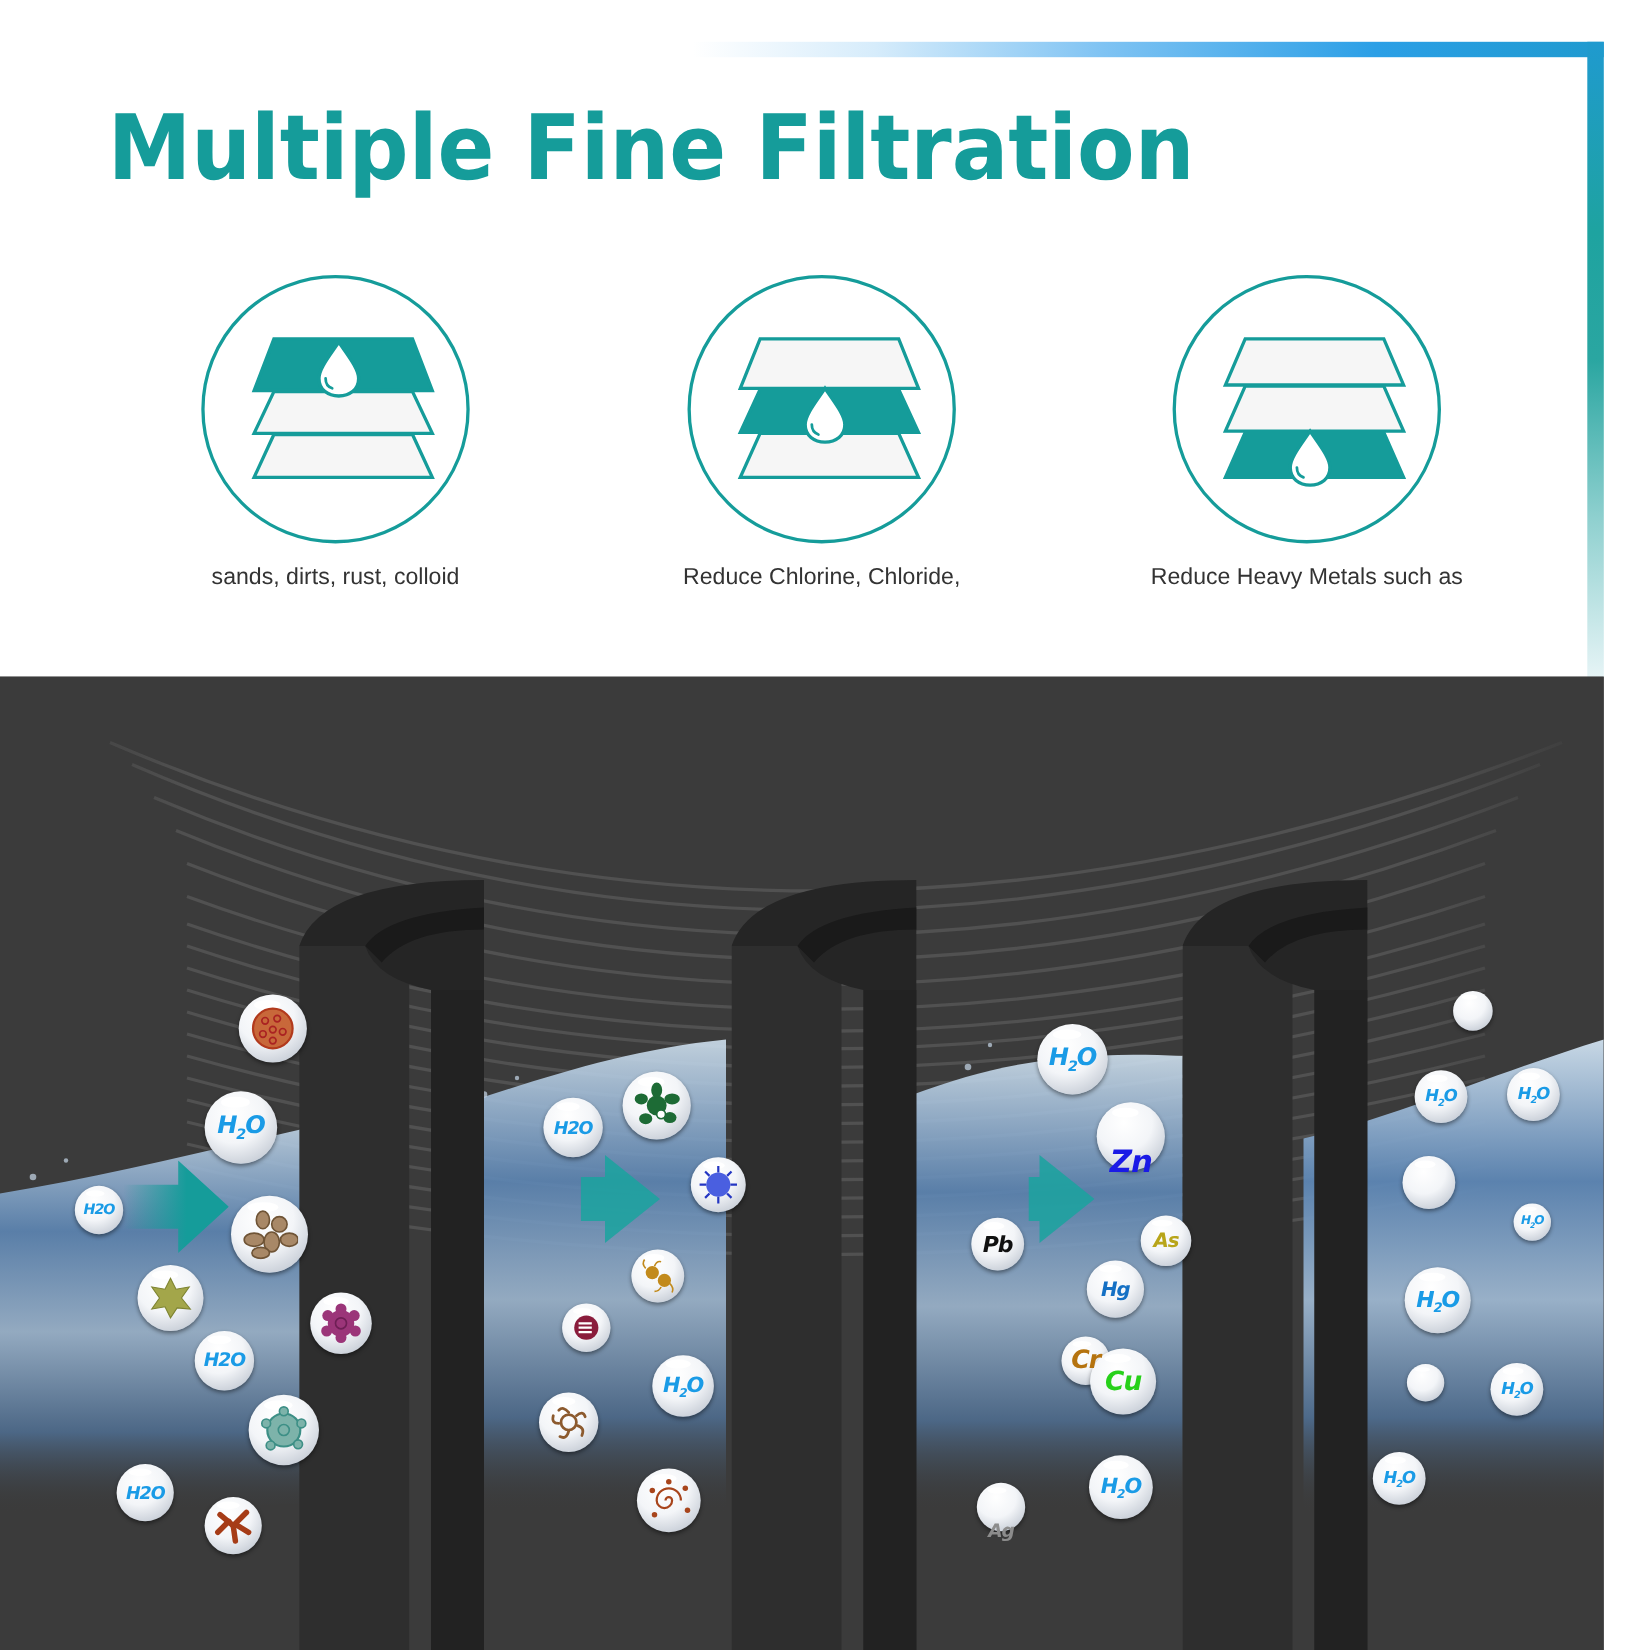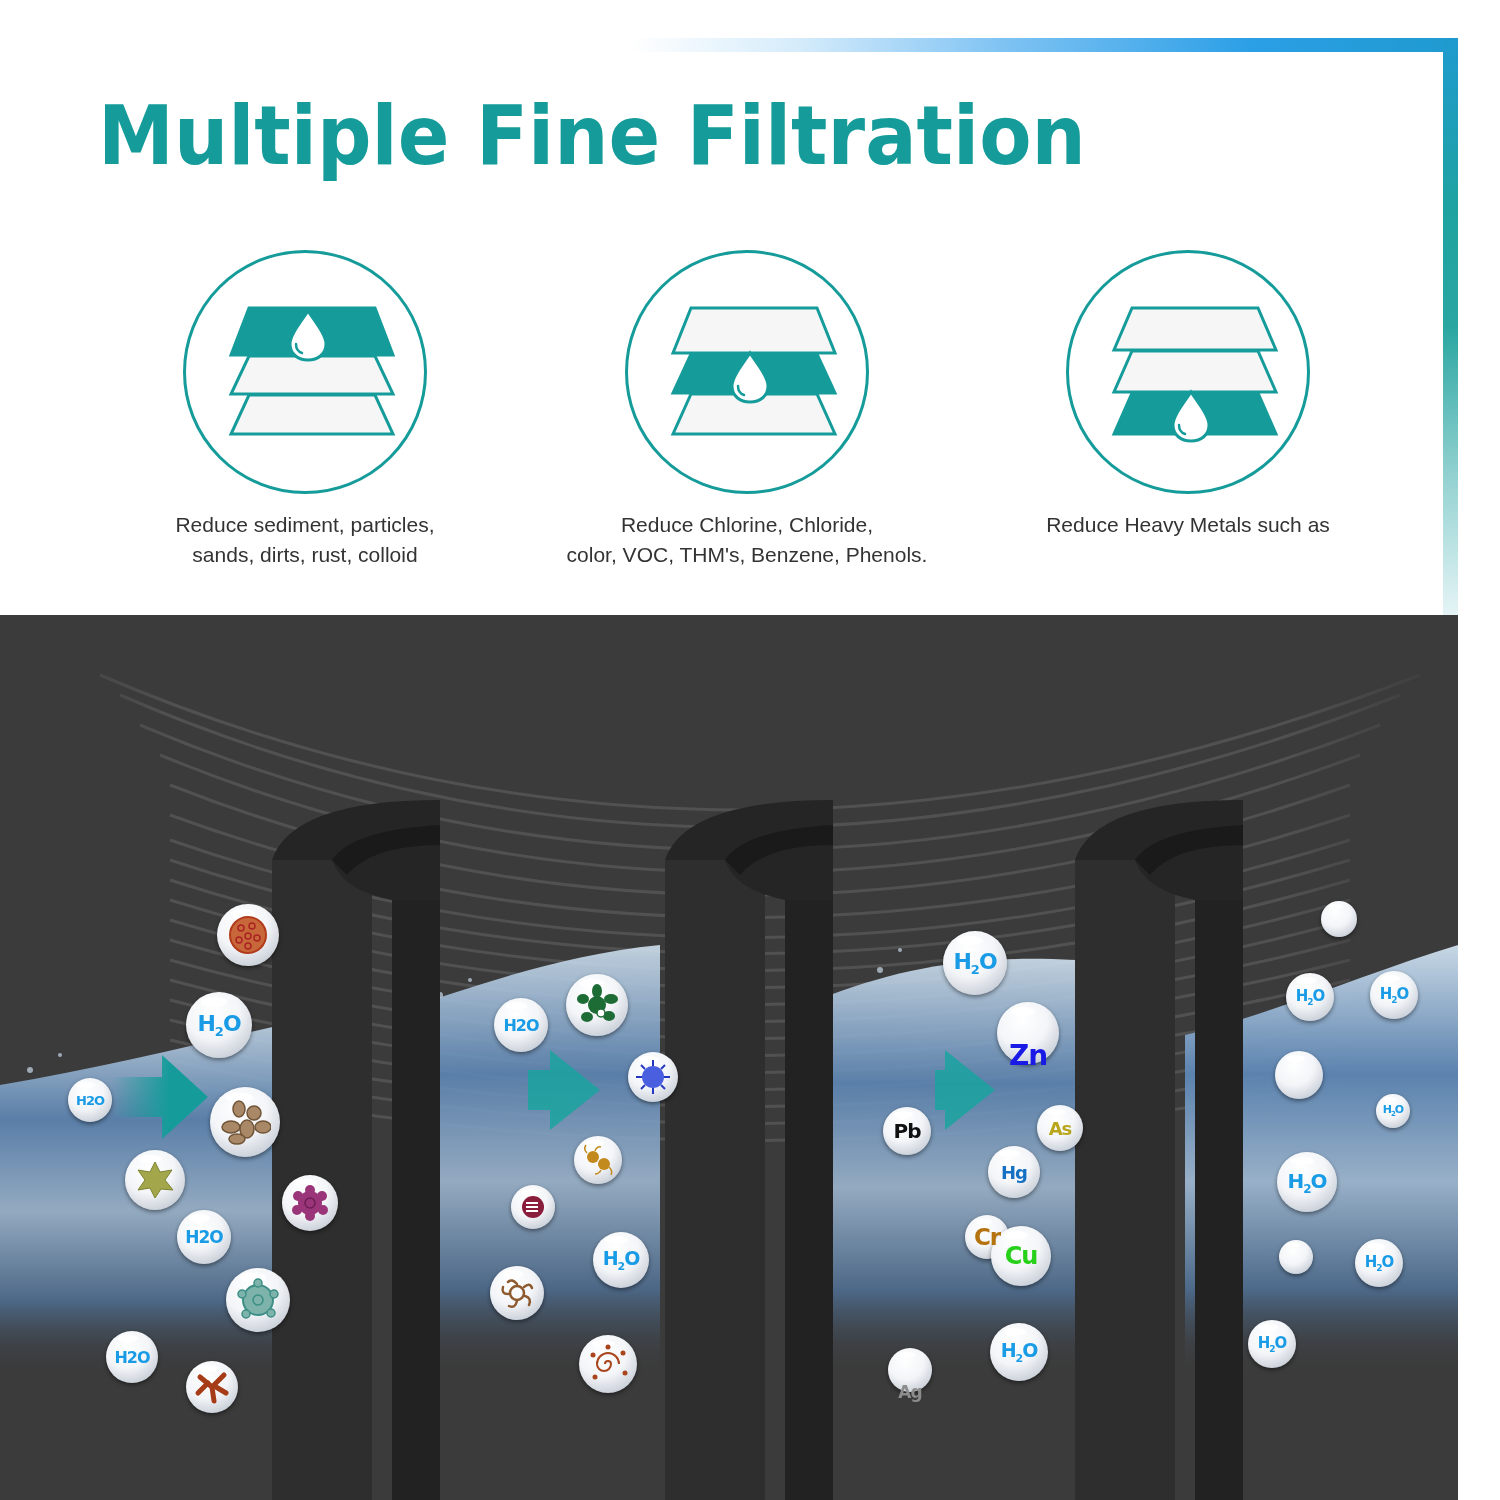--- a/index.html
+++ b/index.html
@@ -55,21 +55,21 @@
     position: absolute; border-radius: 50%;
     background: radial-gradient(circle at 40% 30%, #ffffff 0%, #f3f5f8 45%, #c9cfd8 80%, #9ea6b1 100%);
     box-shadow: 0 2px 4px rgba(0,0,0,0.45);
     display: flex; align-items: center; justify-content: center;
     font-family: "DejaVu Sans", sans-serif; font-weight: bold;
   }
   .bubble::before {
     content: ""; position: absolute; left: 22%; top: 8%; width: 40%; height: 14%;
     border-radius: 50%; background: rgba(255,255,255,0.9);
   }
-  .bubble .lbl { position: relative; z-index: 1; letter-spacing: -1px; }
+  .bubble .lbl { position: relative; z-index: 1; letter-spacing: -1px; font-style: italic; }
   .bubble .germ { position: relative; z-index: 1; }
   .arrow { position: absolute; }
 </style>
 </head>
 <body>
 
 <div class="frame-top"></div>
 <div class="frame-right"></div>
 
 <h1 class="title">Multiple Fine Filtration</h1>
@@ -78,38 +78,36 @@
   <div class="circle">
     <svg viewBox="0 0 238 238">
       <polygon points="63,55 189,55 207,102 45,102" fill="#159c9a" stroke="#159c9a" stroke-width="3"></polygon>
       <polygon points="63,103 189,103 207,141 45,141" fill="#f6f6f6" stroke="#159c9a" stroke-width="3"></polygon>
       <polygon points="63,142 189,142 207,181 45,181" fill="#f6f6f6" stroke="#159c9a" stroke-width="3"></polygon>
       <path d="M122,58 C114,70 104,82 104,91 C104,101 112,107 122,107 C132,107 140,101 140,91 C140,82 130,70 122,58 Z" fill="#fff" stroke="#159c9a" stroke-width="3"></path>
       <path d="M110,91 C110,96 113,99 116,100" fill="none" stroke="#159c9a" stroke-width="2.5" stroke-linecap="round"></path>
     </svg>
   </div>
   <div class="caption">
-    <span>Reduce sediment, particles,</span>
     <span>sands, dirts, rust, colloid</span>
   </div>
 </div>
 
 <div class="feature" style="left:517px;">
   <div class="circle">
     <svg viewBox="0 0 238 238">
       <polygon points="63,55 189,55 207,100 45,100" fill="#f6f6f6" stroke="#159c9a" stroke-width="3"></polygon>
       <polygon points="63,101 189,101 207,140 45,140" fill="#159c9a" stroke="#159c9a" stroke-width="3"></polygon>
       <polygon points="63,141 189,141 207,181 45,181" fill="#f6f6f6" stroke="#159c9a" stroke-width="3"></polygon>
       <path d="M122,100 C114,112 104,124 104,133 C104,143 112,149 122,149 C132,149 140,143 140,133 C140,124 130,112 122,100 Z" fill="#fff" stroke="#159c9a" stroke-width="3"></path>
       <path d="M110,133 C110,138 113,141 116,142" fill="none" stroke="#159c9a" stroke-width="2.5" stroke-linecap="round"></path>
     </svg>
   </div>
   <div class="caption">
     <span>Reduce Chlorine, Chloride,</span>
-    <span>color, VOC, THM's, Benzene, Phenols.</span>
   </div>
 </div>
 
 <div class="feature" style="left:958px;">
   <div class="circle">
     <svg viewBox="0 0 238 238">
       <polygon points="63,55 189,55 207,97 45,97" fill="#f6f6f6" stroke="#159c9a" stroke-width="3"></polygon>
       <polygon points="63,98 189,98 207,139 45,139" fill="#f6f6f6" stroke="#159c9a" stroke-width="3"></polygon>
       <polygon points="63,140 189,140 207,181 45,181" fill="#159c9a" stroke="#159c9a" stroke-width="3"></polygon>
       <path d="M122,139 C114,151 104,163 104,172 C104,182 112,188 122,188 C132,188 140,182 140,172 C140,163 130,151 122,139 Z" fill="#fff" stroke="#159c9a" stroke-width="3"></path>

